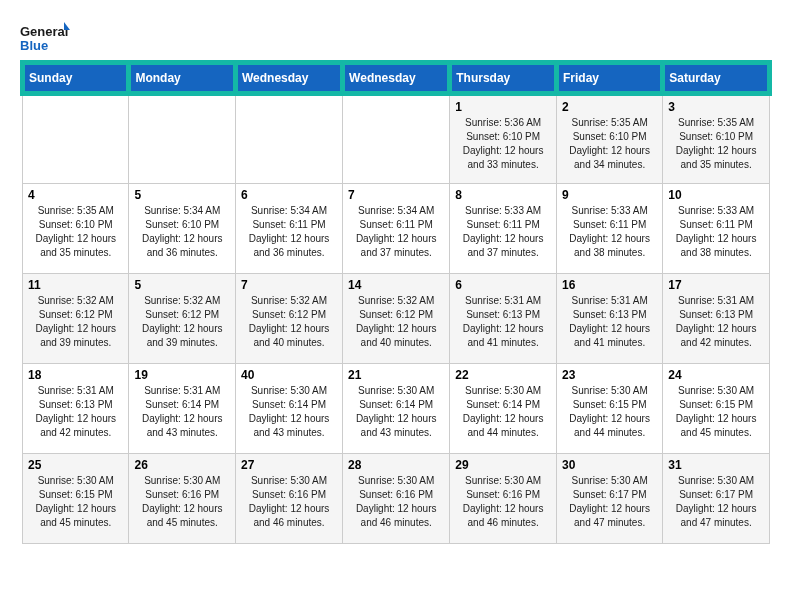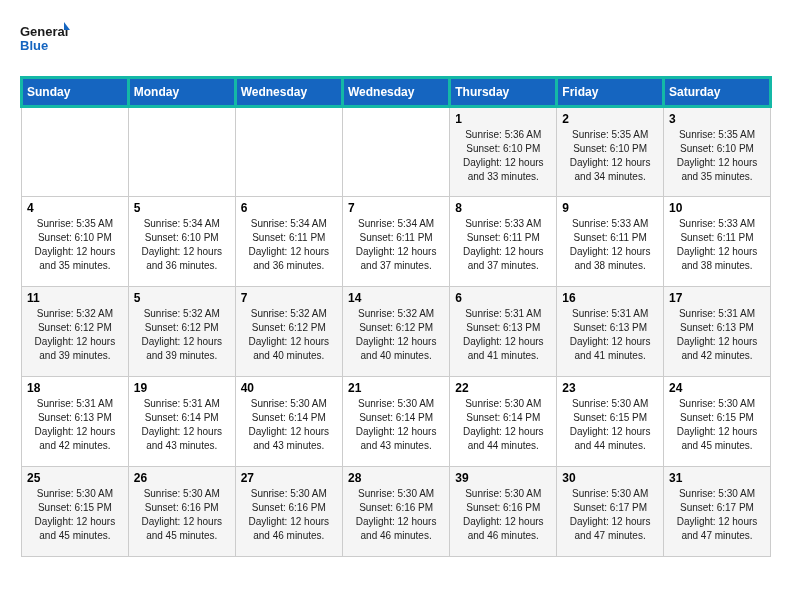--- a/index.html
+++ b/index.html
@@ -7,21 +7,20 @@
       font-family: Arial, sans-serif;
       background: #fff;
       width: 792px;
       min-height: 612px;
       padding: 20px;
     }
     .header {
       display: flex;
       justify-content: space-between;
       align-items: center;
-      margin-bottom: 16px;
     }
     .logo {
       display: flex;
       align-items: center;
       gap: 4px;
     }
     .title-section {
       text-align: right;
     }
     .main-title {
@@ -38,21 +37,21 @@
       border-collapse: collapse;
       font-size: 11px;
     }
     thead tr th {
       background-color: #1565c0;
       color: #fff;
       padding: 6px 4px;
       text-align: left;
       font-size: 12px;
       font-weight: bold;
-      border: 3px solid #14b8a6;
+      border: 5px solid #14b8a6;
     }
     tbody tr td {
       border: 1px solid #ccc;
       padding: 4px 5px;
       vertical-align: top;
       width: 108px;
       height: 90px;
       background: #fff;
     }
     tbody tr:nth-child(odd) td {
@@ -310,21 +309,21 @@
 and 46 minutes.</div>
         </td>
         <td>
           <span class="day-number">28</span>
           <div class="day-info" style="white-space: pre-line;">Sunrise: 5:30 AM
 Sunset: 6:16 PM
 Daylight: 12 hours
 and 46 minutes.</div>
         </td>
         <td>
-          <span class="day-number">39</span>
+          <span class="day-number">29</span>
           <div class="day-info" style="white-space: pre-line;">Sunrise: 5:30 AM
 Sunset: 6:16 PM
 Daylight: 12 hours
 and 46 minutes.</div>
         </td>
         <td>
           <span class="day-number">30</span>
           <div class="day-info" style="white-space: pre-line;">Sunrise: 5:30 AM
 Sunset: 6:17 PM
 Daylight: 12 hours

